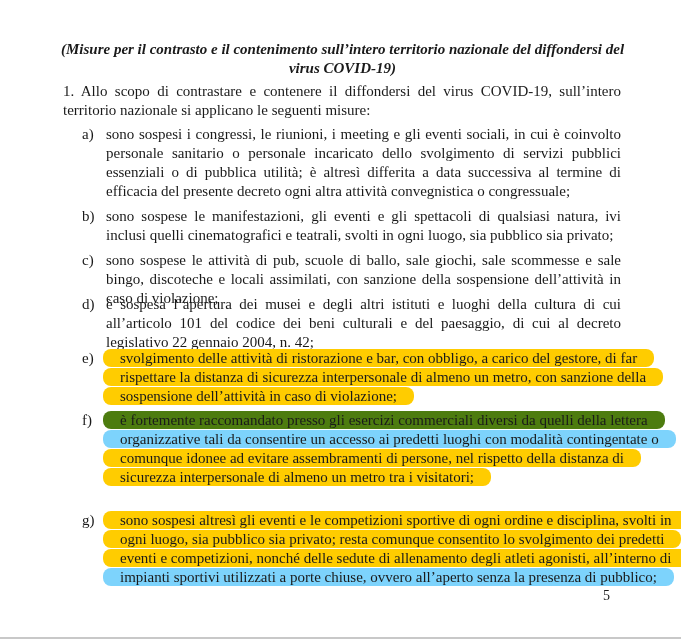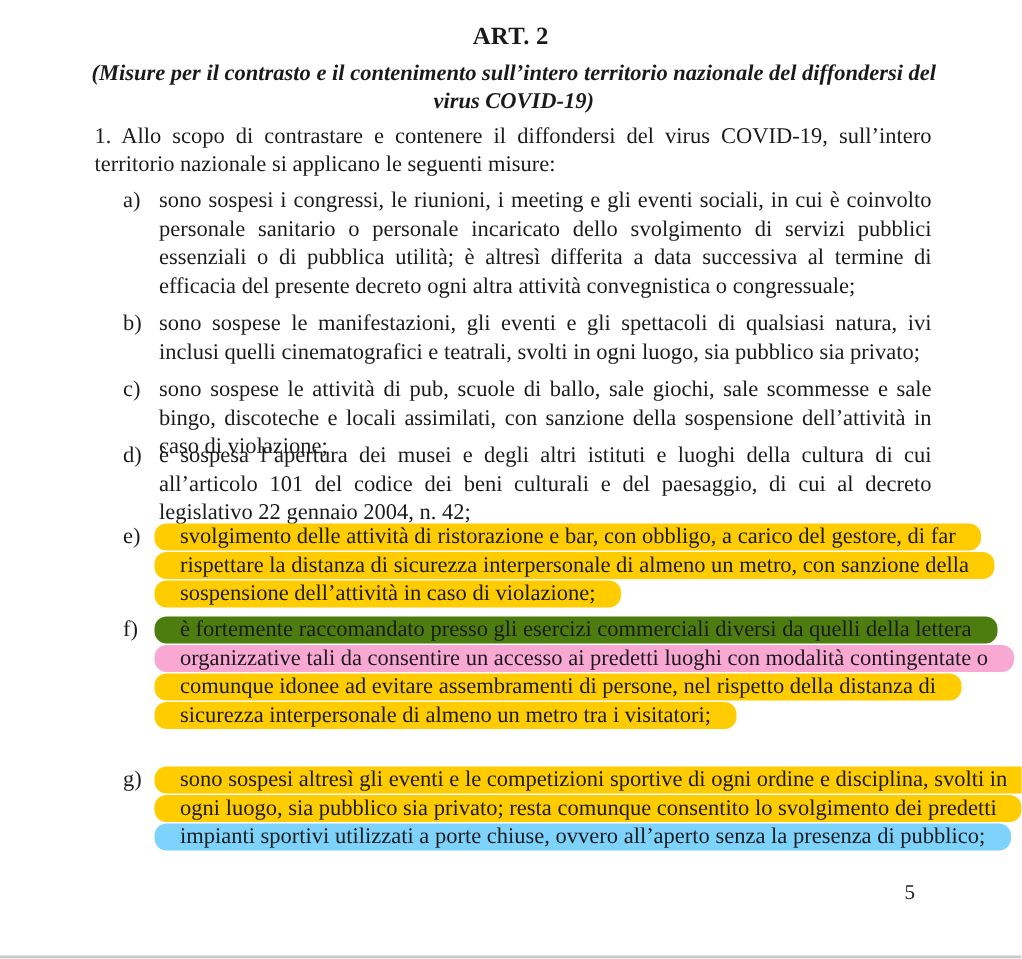--- a/index.html
+++ b/index.html
@@ -42,21 +42,20 @@
   }
   .tail { background: none; margin-left: 48px; }
   .page-num {
     position: absolute; top: 588px; left: 603px; font-size: 14px;
   }
 </style>
 </head>
 <body>
 
 <div class="page">
-  <div class="art-title">ART. 2</div>
   <div class="art-subtitle">(Misure per il contrasto e il contenimento sull’intero territorio nazionale del diffondersi del virus COVID-19)</div>
   <div class="para">1. Allo scopo di contrastare e contenere il diffondersi del virus COVID-19, sull’intero territorio nazionale si applicano le seguenti misure:</div>
 
   <div class="list">
 
     <div class="item" style="top:0px;">
       <span class="item-label">a)</span>
       <div class="item-text">sono sospesi i congressi, le riunioni, i meeting e gli eventi sociali, in cui è coinvolto personale sanitario o personale incaricato dello svolgimento di servizi pubblici essenziali o di pubblica utilità; è altresì differita a data successiva al termine di efficacia del presente decreto ogni altra attività convegnistica o congressuale;</div>
     </div>
 
@@ -81,31 +80,32 @@
         <span class="line"><span class="mark" style="background: rgb(255, 204, 0);">svolgimento delle attività di ristorazione e bar, con obbligo, a carico del gestore, di far</span></span>
         <span class="line"><span class="mark" style="background: rgb(255, 204, 0);">rispettare la distanza di sicurezza interpersonale di almeno un metro, con sanzione della</span></span>
         <span class="line last"><span class="mark" style="background: rgb(255, 204, 0);">sospensione dell’attività in caso di violazione;</span></span>
       </div>
     </div>
 
     <div class="item" style="top:286px;">
       <span class="item-label">f)</span>
       <div class="item-text hl">
         <span class="line"><span class="mark" style="background: #4d7c0f;">è fortemente raccomandato presso gli esercizi commerciali diversi da quelli della lettera</span></span>
-        <span class="line"><span class="mark" style="background: #f9a8d4;">organizzative tali da consentire un accesso ai predetti luoghi con modalità contingentate o</span></span>
+        <span class="line"><span class="mark" style="background: #7dd3fc;">organizzative tali da consentire un accesso ai predetti luoghi con modalità contingentate o</span></span>
         <span class="line"><span class="mark" style="background: rgb(255, 204, 0);">comunque idonee ad evitare assembramenti di persone, nel rispetto della distanza di</span></span>
         <span class="line last"><span class="mark" style="background: rgb(255, 204, 0);">sicurezza interpersonale di almeno un metro tra i visitatori;</span></span>
       </div>
     </div>
 
     <div class="item" style="top:386px;">
       <span class="item-label">g)</span>
       <div class="item-text hl">
         <span class="line"><span class="mark" style="background: rgb(255, 204, 0);">sono sospesi altresì gli eventi e le competizioni sportive di ogni ordine e disciplina, svolti in</span></span>
         <span class="line"><span class="mark" style="background: rgb(255, 204, 0);">ogni luogo, sia pubblico sia privato; resta comunque consentito lo svolgimento dei predetti</span></span>
+        <span class="line"><span class="mark" style="background: rgb(255, 204, 0);">eventi e competizioni, nonché delle sedute di allenamento degli atleti agonisti, all’interno di</span></span>
         <span class="line last"><span class="mark" style="background: #7dd3fc;">impianti sportivi utilizzati a porte chiuse, ovvero all’aperto senza la presenza di pubblico;</span><span class="tail"> in</span></span>
       </div>
     </div>
   </div>
 
   <div class="page-num">5</div>
 </div>
 <div class="bottom-rule"></div>
 
 </body></html>

